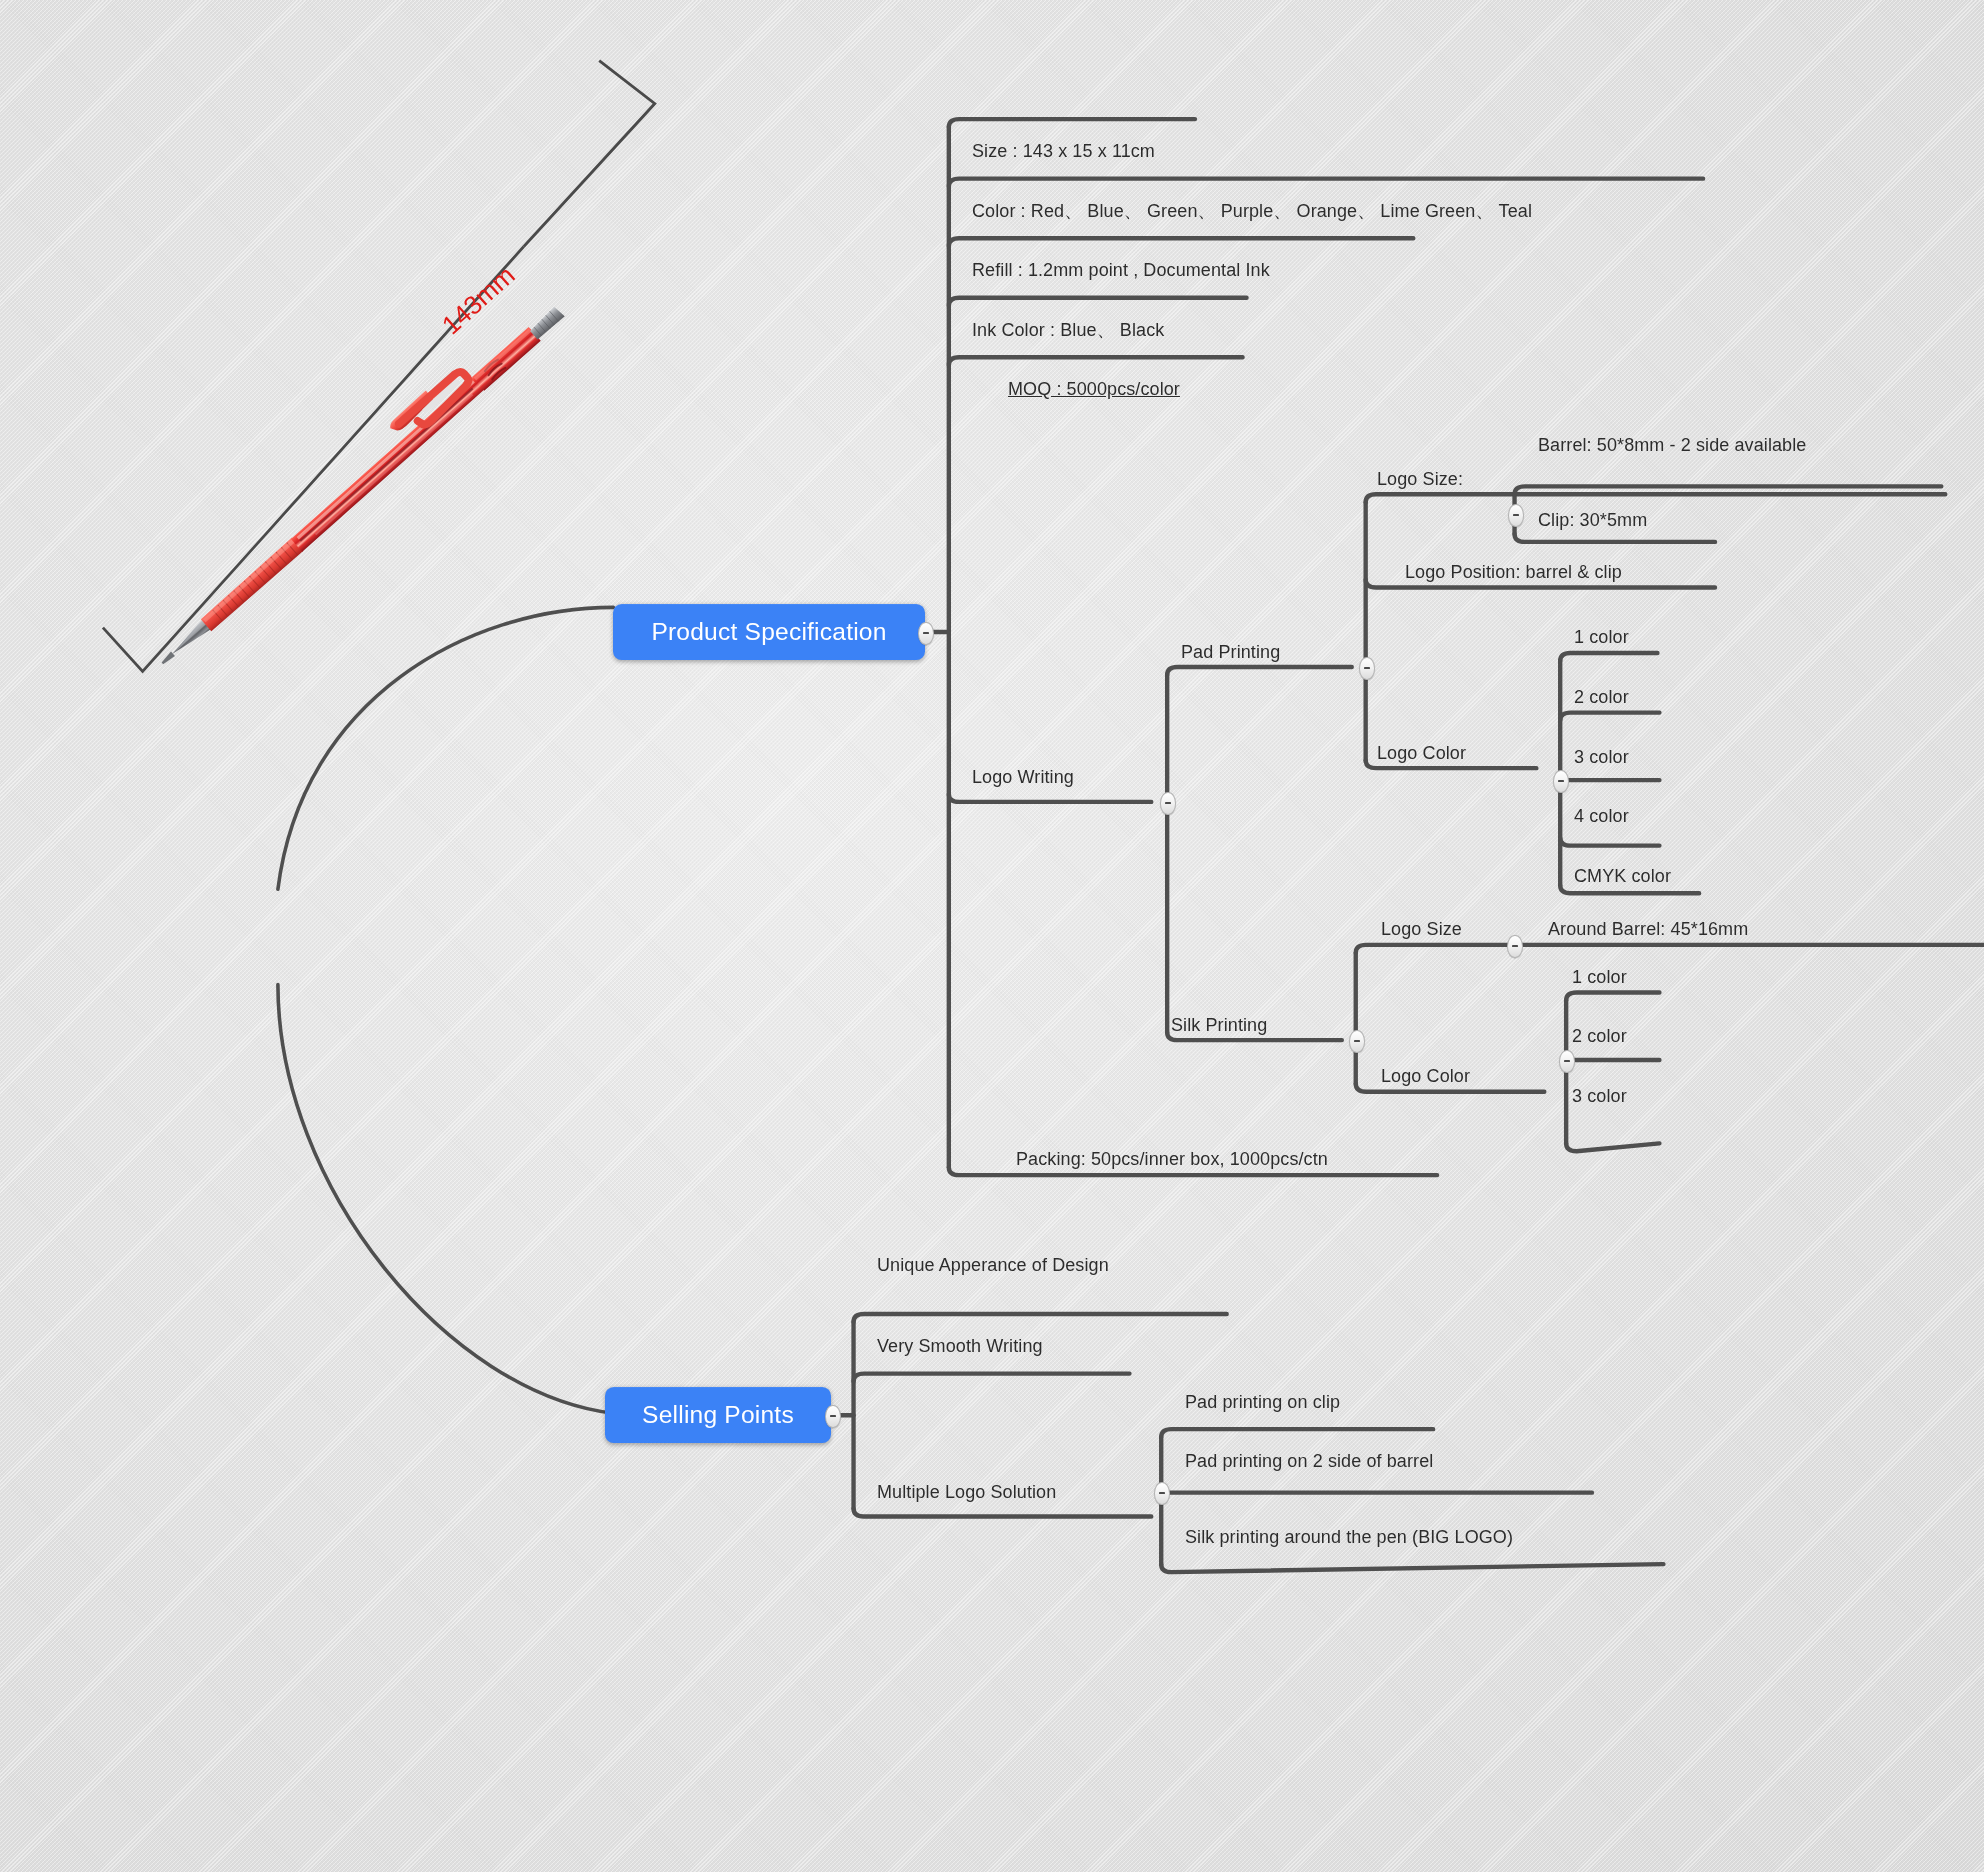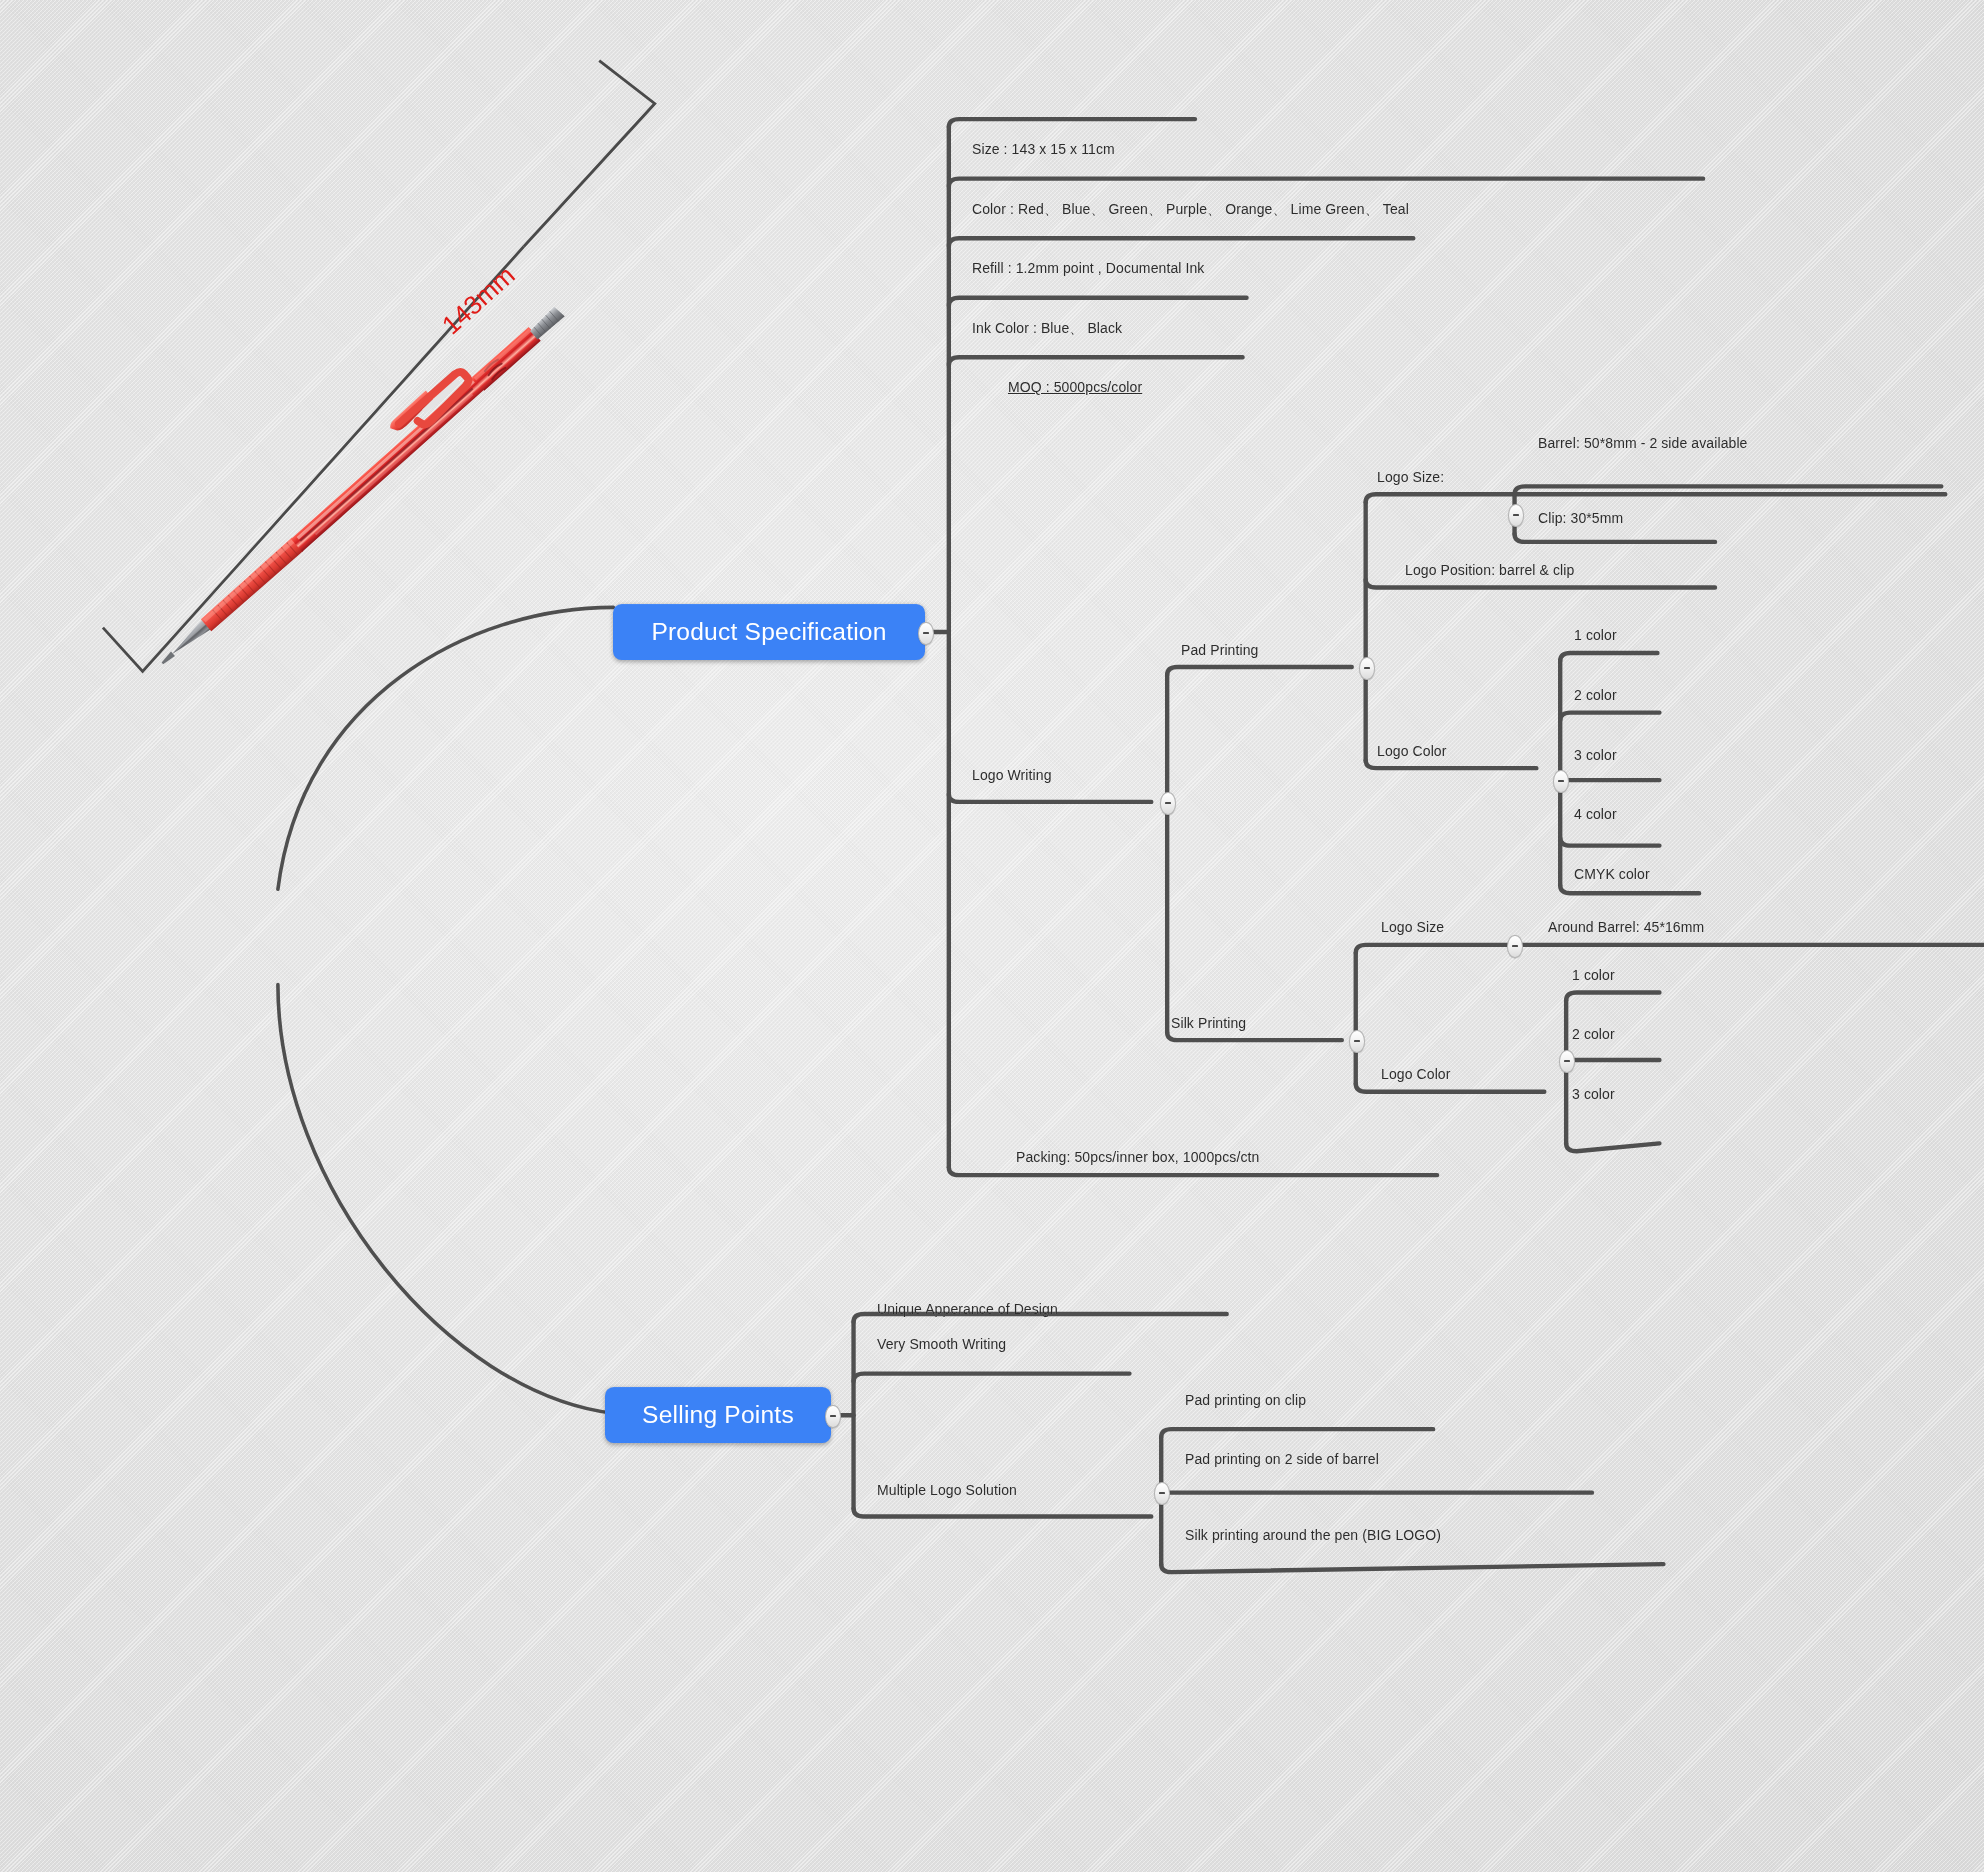--- a/index.html
+++ b/index.html
@@ -11,21 +11,21 @@
       repeating-linear-gradient(135deg, rgba(255,255,255,.45) 0 0.8px, rgba(0,0,0,0) 0.8px 2.8px),
       repeating-linear-gradient(45deg, rgba(0,0,0,.018) 0 0.8px, rgba(0,0,0,0) 0.8px 2.8px),
       radial-gradient(ellipse at 40% 42%, #ececec 0%, #e2e2e2 48%, #d9d9d9 100%);
   }
   #canvas{position:absolute;inset:0;}
   svg.layer{position:absolute;left:0;top:0;width:2089px;height:1873px;overflow:visible;}
 
   
   .nlabel{
     position:absolute;white-space:nowrap;color:#2c2c2c;
-    font-size:14px;line-height:1;letter-spacing:0.1px;
+    font-size:18px;line-height:1;letter-spacing:0.1px;
     font-family:"Liberation Sans","DejaVu Sans",sans-serif;
     text-shadow:0 0.4px 0 rgba(255,255,255,.55);
   }
 
   
   .rootnode{
     position:absolute;background:#3b82f6;border-radius:8.7px;
     color:#fff;font-size:24.6px;line-height:1;white-space:nowrap;
     display:flex;align-items:center;justify-content:center;
     box-shadow:0 1.6px 4px rgba(0,0,0,.30), inset 0 0.4px 0 rgba(255,255,255,.10);
@@ -282,21 +282,21 @@
   <div class="nlabel" style="left:1574px;top:807px;">4 color</div>
   <div class="nlabel" style="left:1574px;top:867px;">CMYK color</div>
 
   <div class="nlabel" style="left:1381px;top:920px;">Logo Size</div>
   <div class="nlabel" style="left:1548px;top:920px;">Around Barrel: 45*16mm</div>
   <div class="nlabel" style="left:1381px;top:1067px;">Logo Color</div>
   <div class="nlabel" style="left:1572px;top:968px;">1 color</div>
   <div class="nlabel" style="left:1572px;top:1027px;">2 color</div>
   <div class="nlabel" style="left:1572px;top:1087px;">3 color</div>
 
-  <div class="nlabel" style="left:877px;top:1302px;">Unique Apperance of Design</div>
+  <div class="nlabel" style="left:877px;top:1256px;">Unique Apperance of Design</div>
   <div class="nlabel" style="left:877px;top:1337px;">Very Smooth Writing</div>
   <div class="nlabel" style="left:877px;top:1483px;">Multiple Logo Solution</div>
 
   <div class="nlabel" style="left:1185px;top:1393px;">Pad printing on clip</div>
   <div class="nlabel" style="left:1185px;top:1452px;">Pad printing on 2 side of barrel</div>
   <div class="nlabel" style="left:1185px;top:1528px;">Silk printing around the pen (BIG LOGO)</div>
 
 </div>
 
 

